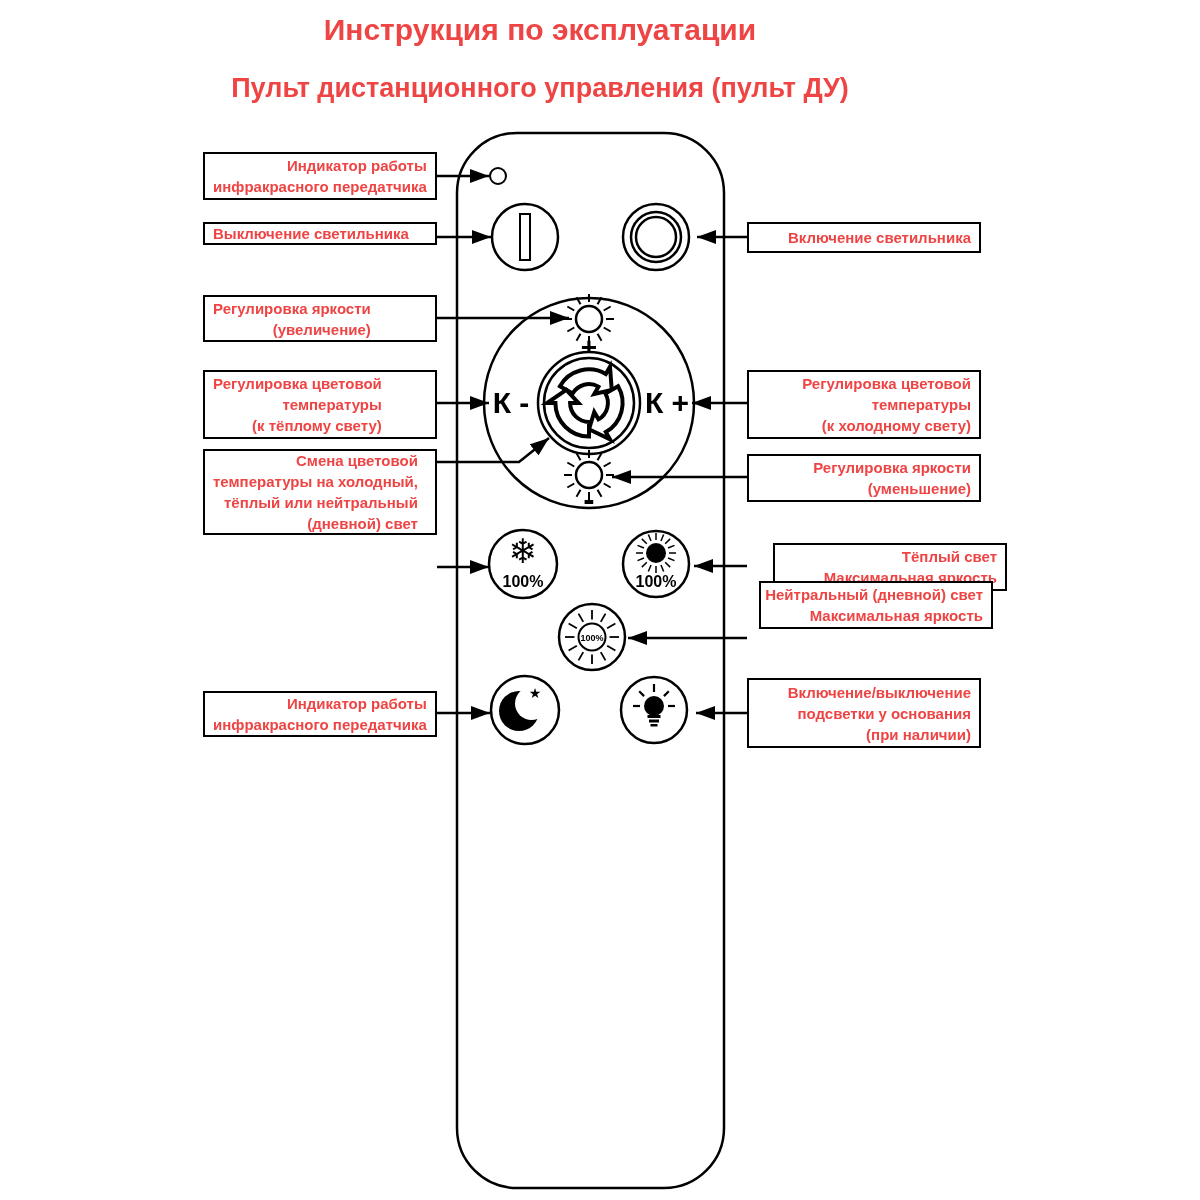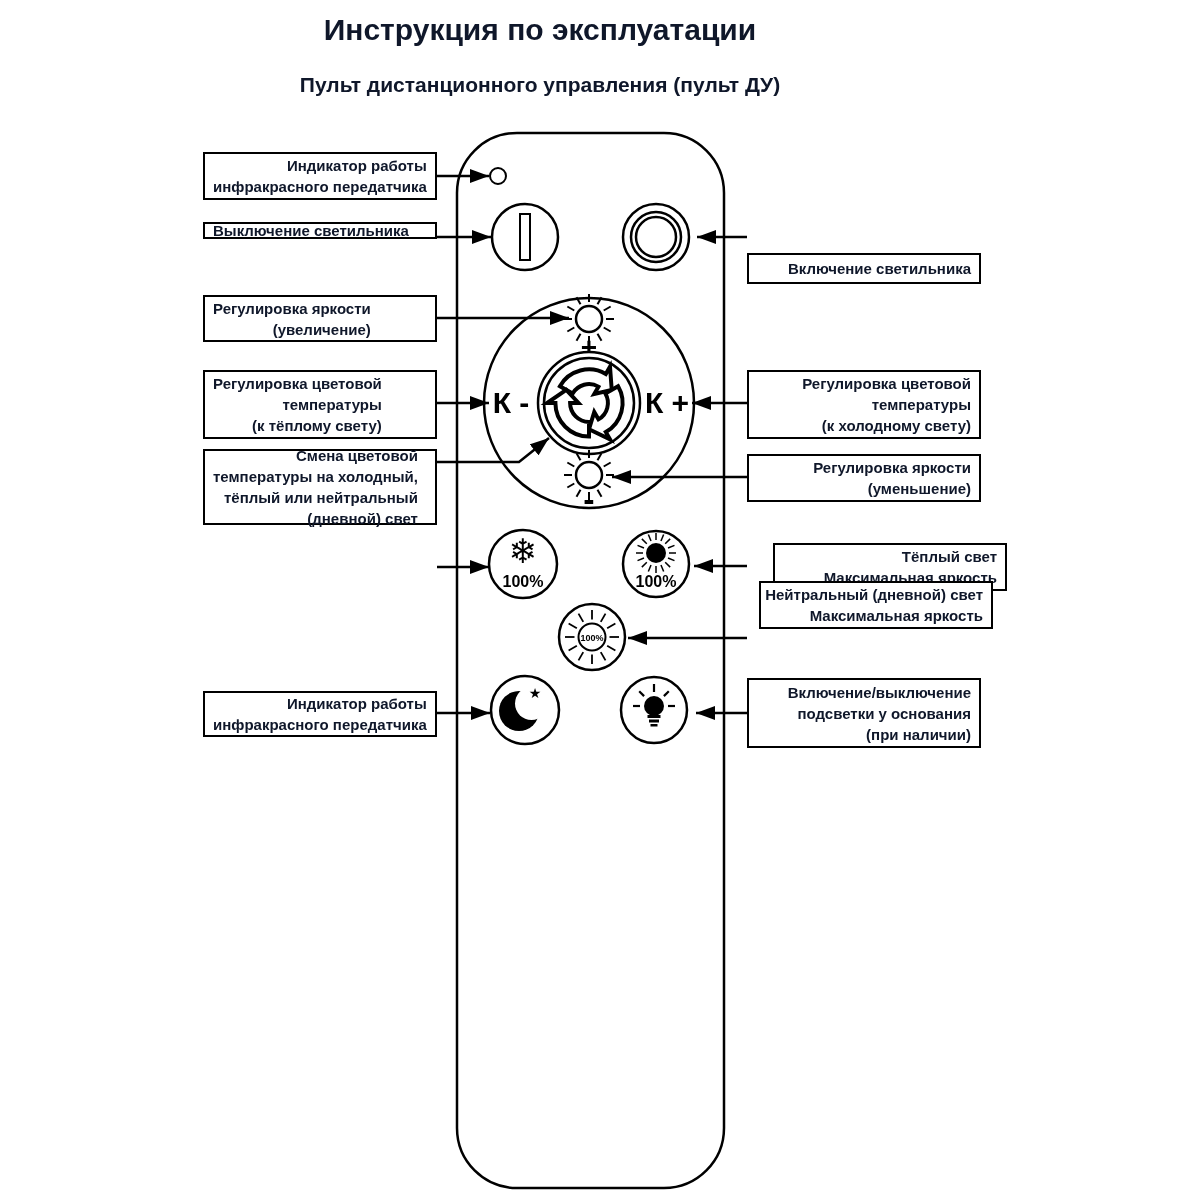--- a/index.html
+++ b/index.html
@@ -1,21 +1,21 @@
 <!DOCTYPE html>
 <html><head>
 <meta charset="utf-8">
 <style>
   html,body{margin:0;padding:0;background:#fff;}
   #canvas{position:relative;width:1200px;height:1200px;background:#fff;overflow:hidden;
-          font-family:"Liberation Sans","DejaVu Sans",sans-serif;color:#0f172a;}
+          font-family:"Liberation Sans","DejaVu Sans",sans-serif;color:#ef4444;}
   .title{position:absolute;left:0;top:13px;width:1080px;text-align:center;
          font-weight:bold;font-size:30px;}
   .subtitle{position:absolute;left:0;top:73px;width:1080px;text-align:center;
-            font-weight:bold;font-size:21px;}
+            font-weight:bold;font-size:27px;}
   .label{position:absolute;border:2px solid #000;background:#fff;box-sizing:border-box;
          font-weight:bold;font-size:15px;line-height:21px;display:flex;align-items:center;
          white-space:pre-line;}
   .label.lft{left:203px;width:234px;padding:2px 4px 2px 8px;justify-content:flex-start;text-align:right;}
   .label.rgt{left:747px;width:234px;padding:2px 8px 2px 4px;justify-content:flex-end;text-align:right;}
   svg{position:absolute;left:0;top:0;}
   svg text{font-family:"Liberation Sans","DejaVu Sans",sans-serif;font-weight:bold;fill:#000;}
   .stroke{fill:#fff;stroke:#000;stroke-width:2.5px;}
   .thin{fill:#fff;stroke:#000;stroke-width:2px;}
   .ray{stroke:#000;stroke-width:2px;}
@@ -195,34 +195,34 @@
     <line class="arrowline" x1="747" y1="237" x2="697" y2="237" marker-end="url(#ah)"></line>
     <line class="arrowline" x1="747" y1="403" x2="692" y2="403" marker-end="url(#ah)"></line>
     <line class="arrowline" x1="747" y1="477" x2="612" y2="477" marker-end="url(#ah)"></line>
     <line class="arrowline" x1="747" y1="566" x2="694" y2="566" marker-end="url(#ah)"></line>
     <line class="arrowline" x1="747" y1="638" x2="628" y2="638" marker-end="url(#ah)"></line>
     <line class="arrowline" x1="747" y1="713" x2="696" y2="713" marker-end="url(#ah)"></line>
   </svg>
 
   <div class="label lft" style="top:152px;height:48px;">Индикатор работы
 инфракрасного передатчика</div>
-  <div class="label lft" style="top:222px;height:17px;">Выключение светильника</div>
+  <div class="label lft" style="top:222px;height:23px;">Выключение светильника</div>
   <div class="label lft" style="top:295px;height:47px;">Регулировка яркости
 (увеличение)</div>
   <div class="label lft" style="top:370px;height:69px;">Регулировка цветовой
 температуры
 (к тёплому свету)</div>
-  <div class="label lft" style="top:449px;height:76px;">Смена цветовой
+  <div class="label lft" style="top:449px;height:86px;">Смена цветовой
 температуры на холодный,
 тёплый или нейтральный
 (дневной) свет</div>
   <div class="label lft" style="top:691px;height:46px;">Индикатор работы
 инфракрасного передатчика</div>
 
-  <div class="label rgt" style="top:222px;height:31px;margin-top:31px;">Включение светильника</div>
+  <div class="label rgt" style="top:222px;height:31px;">Включение светильника</div>
   <div class="label rgt" style="top:370px;height:69px;">Регулировка цветовой
 температуры
 (к холодному свету)</div>
   <div class="label rgt" style="top:454px;height:48px;">Регулировка яркости
 (уменьшение)</div>
   <div class="label rgt" style="top:543px;height:48px;margin-left:26px;">Тёплый свет
 Максимальная яркость</div>
   <div class="label rgt" style="top:581px;height:48px;margin-left:12px;">Нейтральный (дневной) свет
 Максимальная яркость</div>
   <div class="label rgt" style="top:678px;height:70px;padding-left:32px;">Включение/выключение

